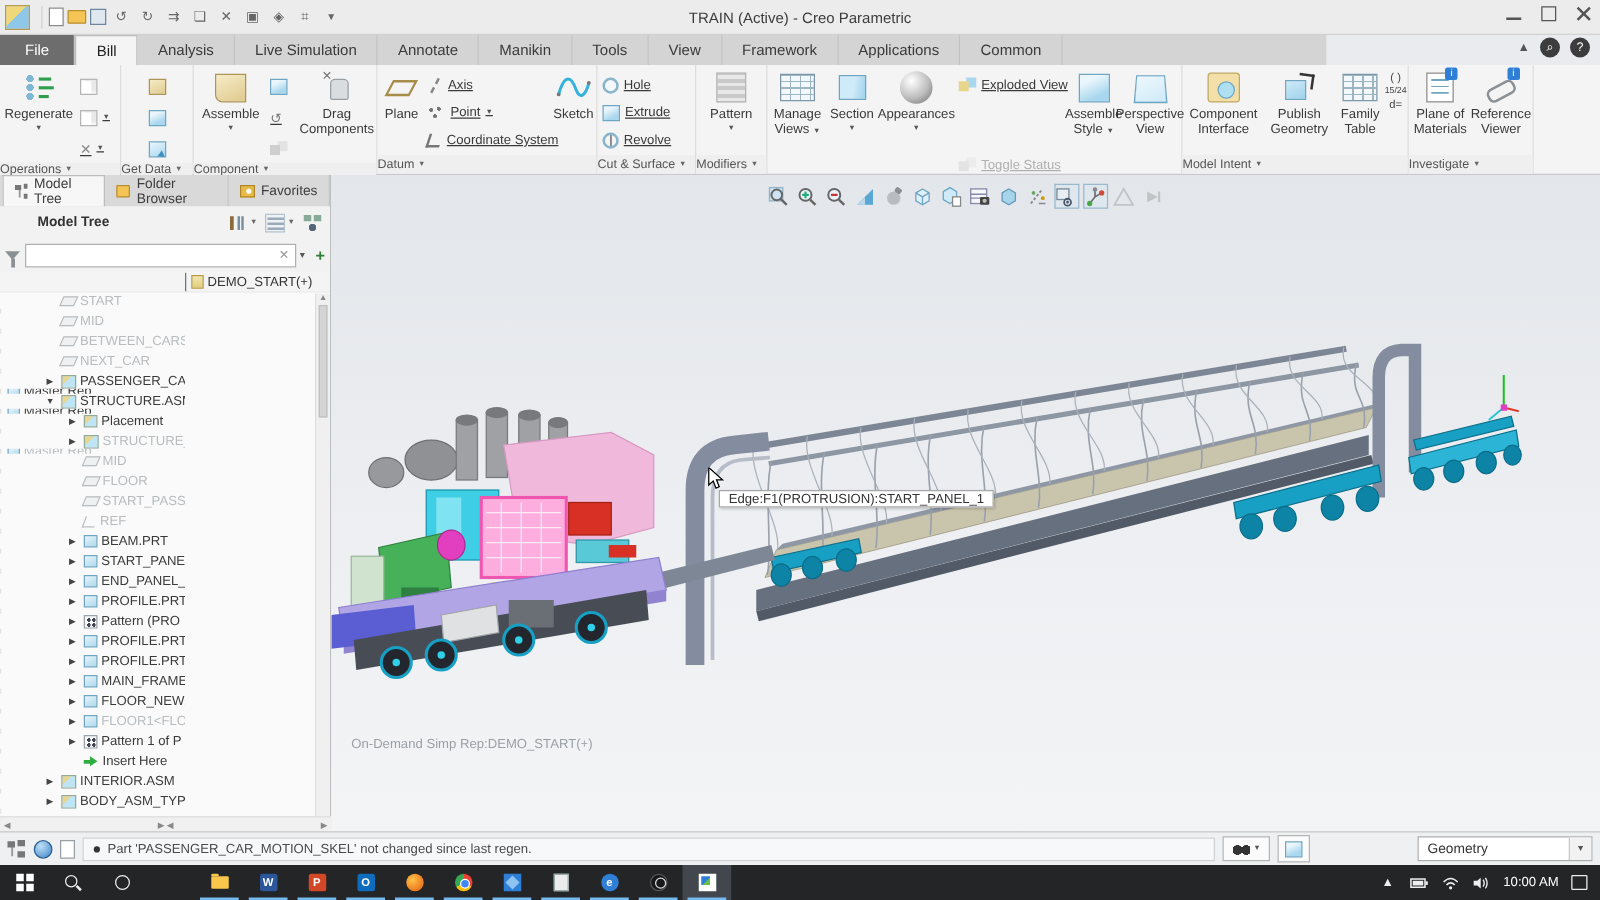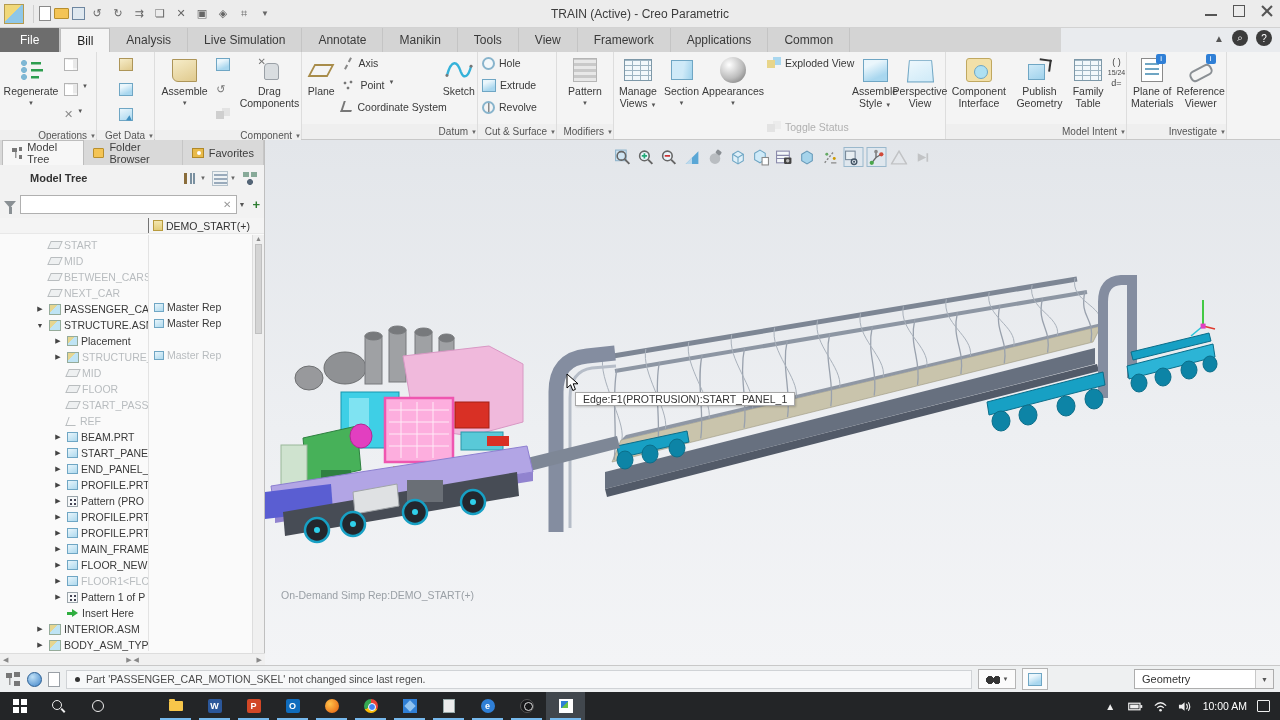--- a/index.html
+++ b/index.html
@@ -29,27 +29,27 @@
   .tab.file{background:#6d6d6d;color:#fff;padding:0 20px;}
   .tab.active{background:#f4f4f4;border:1px solid #bdbdbd;border-bottom:none;color:#222;}
   #tabsright{position:absolute;right:8px;top:30px;display:flex;gap:8px;align-items:center;}
   .tr-chev{color:#555;font-size:10px;}
   .tr-circ{width:16px;height:16px;border-radius:50%;background:#3c3c3c;color:#fff;font-size:10px;display:flex;align-items:center;justify-content:center;}
 
   
   #ribbon{position:absolute;left:0;top:52px;width:1280px;height:88px;background:#f4f4f4;border-bottom:1px solid #c8c8c8;display:flex;}
   .rgroup{display:flex;flex-direction:column;border-right:1px solid #ddd;flex:none;}
   .rbody{flex:1;display:flex;align-items:flex-start;padding:3px 1px 0;}
-  .rlabel{height:15px;font-size:10px;color:#555;text-align:center;white-space:nowrap;display:flex;align-items:center;justify-content:flex-end;gap:3px;background:#efefef;}
+  .rlabel{height:15px;font-size:10px;color:#555;text-align:center;white-space:nowrap;display:flex;align-items:center;justify-content:flex-start;gap:3px;background:#efefef;}
   .rlabel .caret{font-size:6px;color:#666;}
   .rlg{display:flex;flex-direction:column;align-items:center;text-align:center;font-size:10.5px;line-height:11.5px;color:#3a3a3a;padding-top:1px;}
   .rlg .ric{height:28px;display:flex;align-items:center;justify-content:center;margin-bottom:2px;}
   .caret{font-size:6px;color:#555;}
   .rcol{display:flex;flex-direction:column;justify-content:flex-start;padding-top:2px;}
-  .rsm{display:flex;align-items:flex-start;gap:4px;font-size:10.5px;color:#3a3a3a;height:22px;padding:0 3px;white-space:nowrap;}
+  .rsm{display:flex;align-items:center;gap:4px;font-size:10.5px;color:#3a3a3a;height:22px;padding:0 3px;white-space:nowrap;text-decoration:underline;}
   .rsm.dis{color:#b0b0b0;margin-top:42px;}
   .rsm.dis .si{opacity:.45;}
   
   .cubeL{width:25px;height:23px;background:linear-gradient(155deg,#eaf6fc 25%,#a9d7ef 75%);border:1px solid #6fa6c4;}
   .cubeL.tan{background:linear-gradient(155deg,#f6ecc8,#e0ca8e);border-color:#ad9558;}
   .sphereL{width:26px;height:26px;border-radius:50%;background:radial-gradient(circle at 35% 30%,#ffffff,#bdbdbd 55%,#6a6a6a);}
   .tableL{width:28px;height:22px;border:1px solid #7d98a8;background:repeating-linear-gradient(0deg,transparent 0 4px,#9db4c2 4px 5px),repeating-linear-gradient(90deg,transparent 0 7px,#9db4c2 7px 8px),#f2f8fb;}
   .planeI{width:20px;height:13px;border:2px solid #a88c4a;transform:skewX(-28deg);}
   .sectI{width:22px;height:20px;border:1px solid #6fa6c4;background:linear-gradient(100deg,#cfeaf8 55%,#9fd2ec);}
   .patL{width:24px;height:24px;border:1px solid #b5b5b5;background:repeating-linear-gradient(0deg,#e8e8e8 0 3px,#c9c9c9 3px 6px),#ddd;}
@@ -125,21 +125,21 @@
   #tree-filter{flex:1;height:19px;border:1px solid #b0b0b0;background:#fff;font-size:11px;padding:0 16px 0 4px;}
   #filterrow .clr{margin-left:-18px;color:#999;font-size:10px;z-index:2;}
   #filterrow .fcaret{font-size:7px;color:#555;border:1px solid transparent;padding:2px;}
   #filterrow .plus{font-size:13px;color:#2e7d32;font-weight:bold;}
   #treewrap{position:absolute;left:0;top:78px;right:0;bottom:12px;background:#fafafa;overflow:hidden;}
   #treehead{display:flex;height:16px;border-bottom:1px solid #e8e8e8;font-size:10.5px;color:#333;}
   #treehead .blank{width:148px;flex:none;background:#f4f4f4;}
   #treehead .hcell{display:flex;align-items:center;gap:3px;padding-left:4px;flex:1;background:#f4f4f4;border-left:1px solid #737373;}
   .i-root{width:10px;height:11px;border:1px solid #b89b3e;background:linear-gradient(#f3e6ae,#e3cd7a);flex:none;}
   #treerows{position:absolute;left:0;top:17px;right:12px;bottom:0;}
-  .trow{display:flex;height:16px;align-items:flex-end;font-size:10.5px;color:#3a3a3a;}
+  .trow{display:flex;height:16px;align-items:flex-start;font-size:10.5px;color:#3a3a3a;flex-direction:column;}
   .tl{width:148px;flex:none;display:flex;align-items:center;overflow:hidden;white-space:nowrap;gap:3px;}
   .tarr{width:12px;flex:none;font-size:7px;color:#444;text-align:center;}
   .ghost .ttx{color:#b8bcbf;}
   .trr{flex:1;display:flex;align-items:center;gap:3px;padding-left:5px;border-left:1px solid #e3e3e3;height:100%;overflow:hidden;white-space:nowrap;}
   .trr.ghost{color:#b8bcbf;}
   .ti{flex:none;}
   .i-dp{width:12px;height:8px;border:1px solid #b9bdbf;background:#eef0f1;transform:skewX(-24deg);}
   .i-asm{width:12px;height:11px;background:linear-gradient(135deg,#e6d690 38%,#bfe4f4 38%);border:1px solid #95ab9a;}
   .i-place{width:11px;height:10px;background:linear-gradient(135deg,#e6d690 38%,#bfe4f4 38%);border:1px solid #95ab9a;}
   .i-prt{width:11px;height:10px;background:linear-gradient(150deg,#e8f5fb,#aed9ee);border:1px solid #6fa6c4;}

